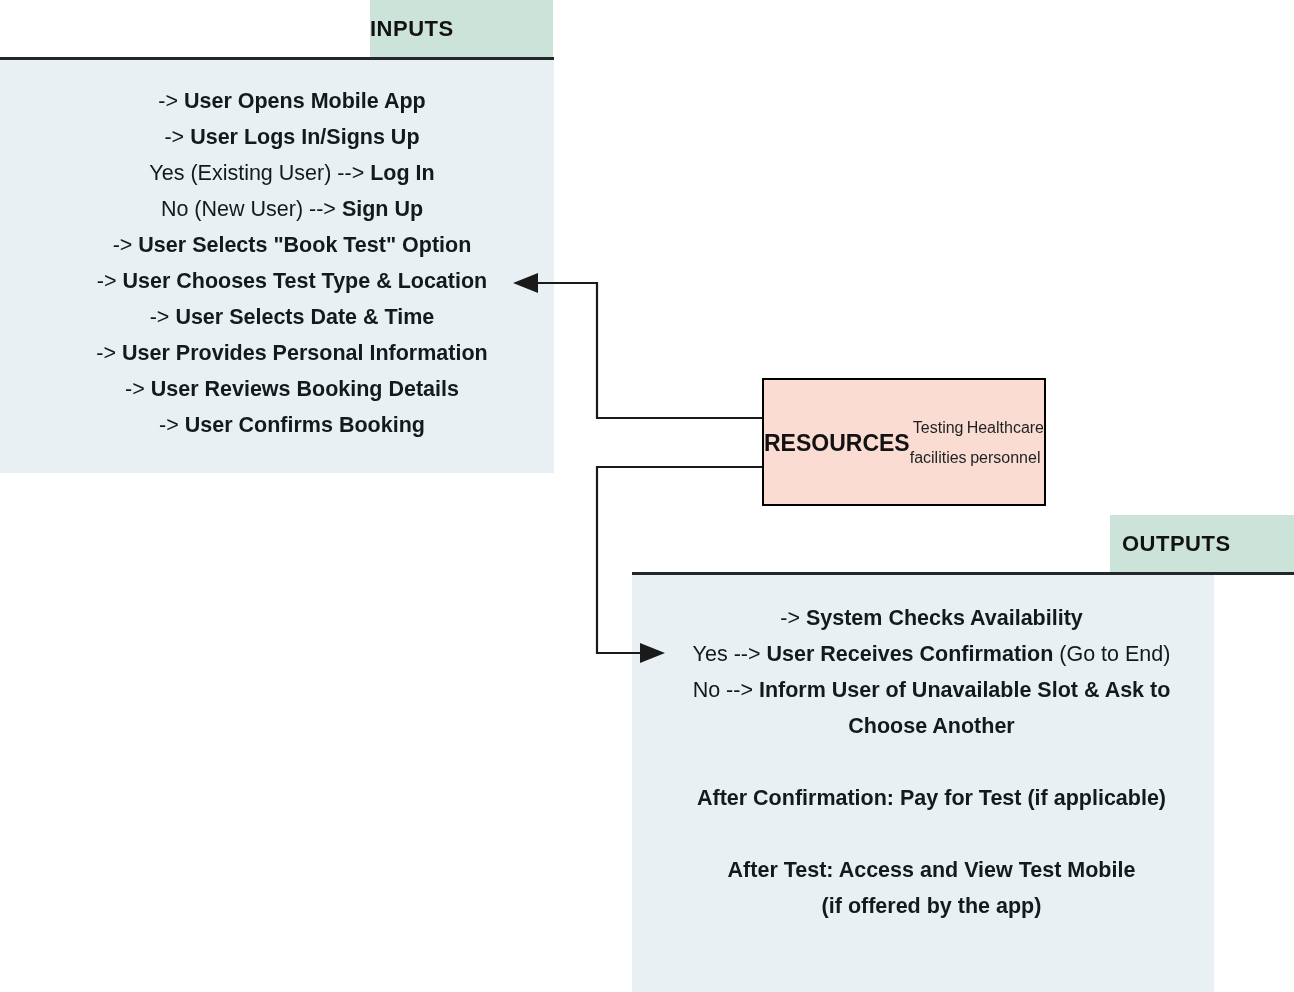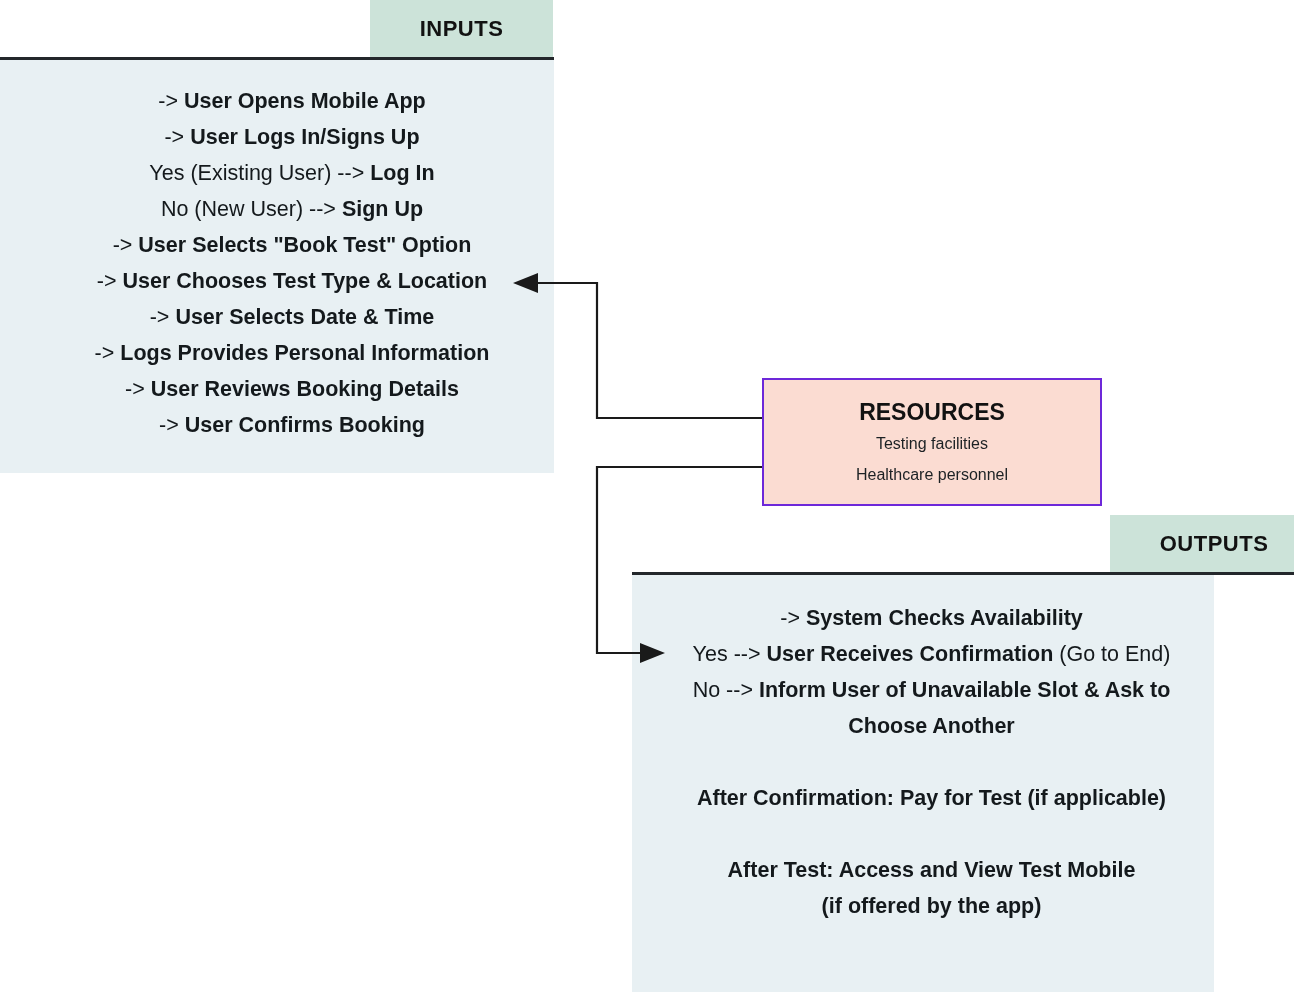--- a/index.html
+++ b/index.html
@@ -10,21 +10,20 @@
     background: #ffffff;
     overflow: hidden;
     font-family: "Liberation Sans", sans-serif;
     color: #14191c;
   }
   .header-tab {
     position: absolute;
     background: #cce3d9;
     display: flex;
     align-items: center;
-    justify-content: center;
     font-weight: 700;
     font-size: 22px;
     letter-spacing: 0.5px;
     color: #121212;
   }
   .inputs-header { left: 370px; top: 0; width: 183px; height: 57px; }
   .outputs-header { left: 1110px; top: 515px; width: 184px; height: 57px; padding-left: 12px; }
   .rule {
     position: absolute;
     height: 3px;
@@ -48,26 +47,26 @@
     padding: 25px 28px 10px 45px;
   }
   .line {
     line-height: 36px;
     min-height: 36px;
     white-space: pre-wrap;
   }
   .line b { font-weight: 700; }
   .resources-box {
     position: absolute;
-    left: 762px; top: 378px; width: 340px; height: 128px;
+    left: 762px; top: 378px; width: 284px; height: 128px;
     box-sizing: border-box;
     background: #fbdcd2;
-    border: 2px solid #6d28d9;
+    border: 2px solid #000000;
     display: flex;
-    flex-direction: column;
+    flex-direction: row;
     align-items: center;
     justify-content: center;
     text-align: center;
     padding-top: 2px;
   }
   .resources-title {
     font-weight: 700;
     font-size: 23px;
     line-height: 33px;
     color: #121212;
@@ -95,21 +94,21 @@
   <div class="rule inputs-rule"></div>
 
   <div class="panel inputs-panel">
     <div class="line"><span>-&gt; </span><b>User Opens Mobile App</b><span></span></div>
     <div class="line"><span>-&gt; </span><b>User Logs In/Signs Up</b><span></span></div>
     <div class="line"><span>Yes (Existing User) --&gt; </span><b>Log In</b><span></span></div>
     <div class="line"><span>No (New User) --&gt; </span><b>Sign Up</b><span></span></div>
     <div class="line"><span>-&gt; </span><b>User Selects "Book Test" Option</b><span></span></div>
     <div class="line"><span>-&gt; </span><b>User Chooses Test Type &amp; Location</b><span></span></div>
     <div class="line"><span>-&gt; </span><b>User Selects Date &amp; Time</b><span></span></div>
-    <div class="line"><span>-&gt; </span><b>Logs Provides Personal Information</b><span></span></div>
+    <div class="line"><span>-&gt; </span><b>User Provides Personal Information</b><span></span></div>
     <div class="line"><span>-&gt; </span><b>User Reviews Booking Details</b><span></span></div>
     <div class="line"><span>-&gt; </span><b>User Confirms Booking</b><span></span></div>
   </div>
 
   <div class="resources-box">
     <div class="resources-title">RESOURCES</div>
     <div class="resources-item">Testing facilities</div>
     <div class="resources-item">Healthcare personnel</div>
   </div>
 

